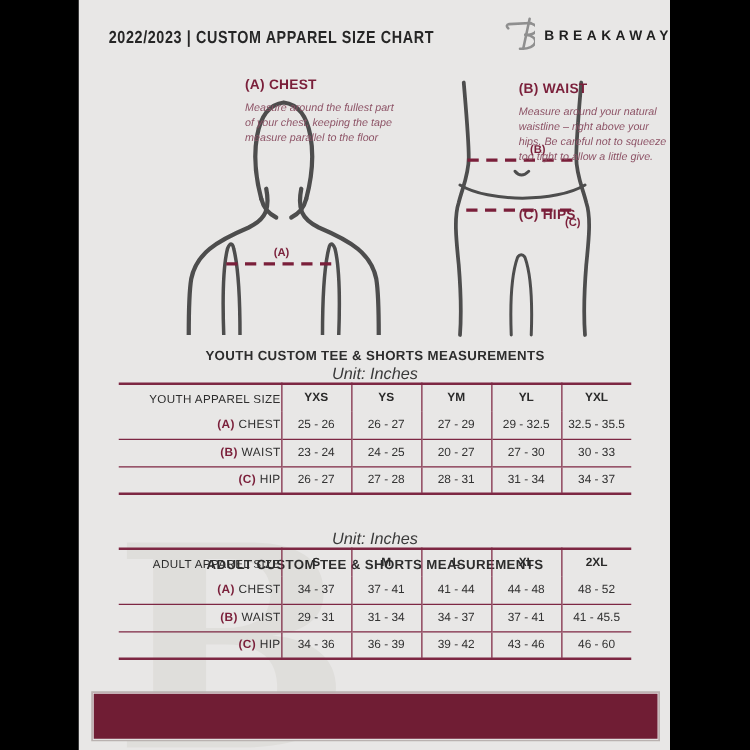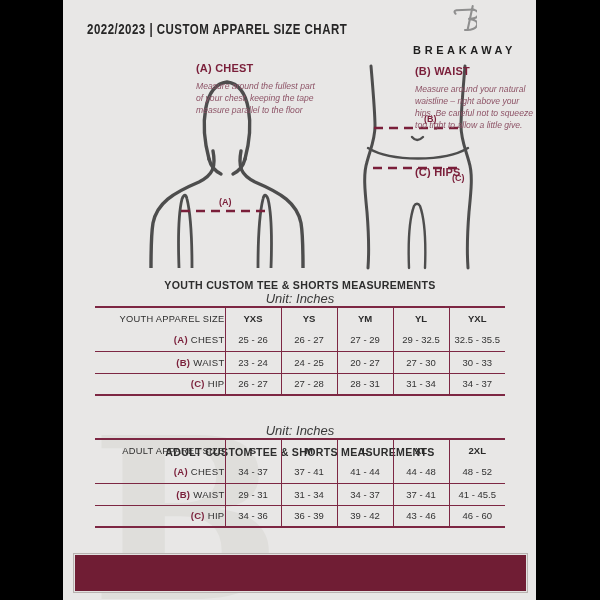--- a/index.html
+++ b/index.html
@@ -25,21 +25,21 @@
   }
   
   .doc-header{
     position:absolute;left:24px;right:20px;top:14px;height:30px;
     display:flex;justify-content:space-between;align-items:center;
   }
   .doc-title{
     font-weight:bold;font-size:14px;color:#262626;letter-spacing:.6px;
     transform:scaleX(.82);transform-origin:left center;white-space:nowrap;
   }
-  .brand-lockup{display:flex;align-items:center;gap:7px;flex-direction:column;}
+  .brand-lockup{display:flex;align-items:center;gap:7px;}
   .brand-name{font-weight:bold;font-size:11px;color:#1f1f1f;letter-spacing:3.6px;}
   
   .figure-svg{position:absolute;}
   .fig-upper{left:80px;top:55px;}
   .fig-lower{left:283px;top:62px;}
   .instruction{position:absolute;width:121px;}
   .instruction h3{font-size:11px;font-weight:bold;color:#7a1f3a;letter-spacing:.2px;margin-bottom:7px;}
   .instruction p{font-size:8.6px;font-style:italic;color:var(--desc-text);line-height:1.38;}
   .inst-chest{left:133px;top:62px;}
   .inst-waist{left:352px;top:65px;width:118px;}

